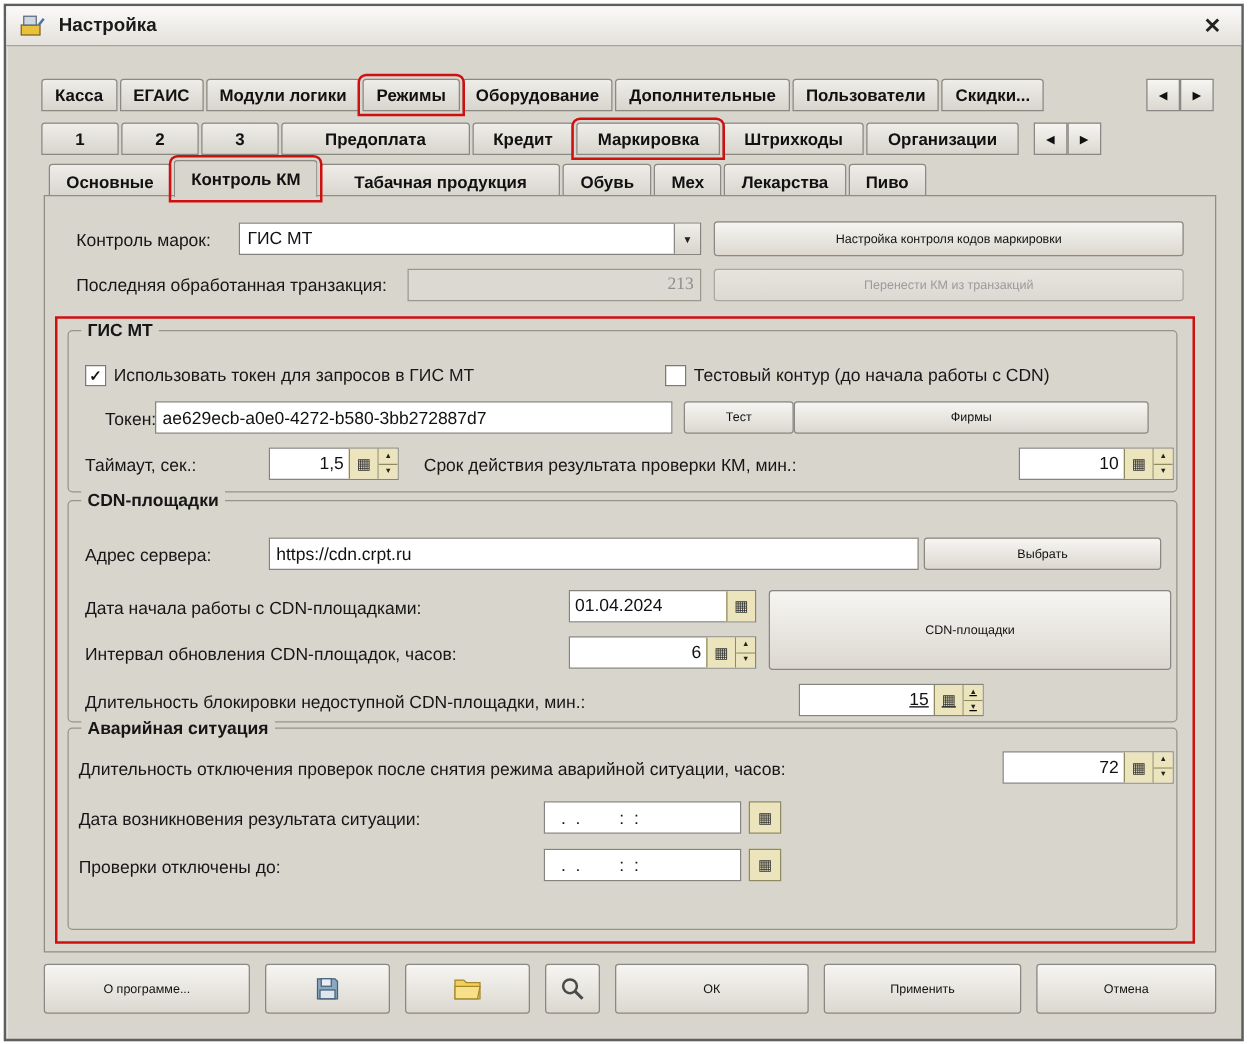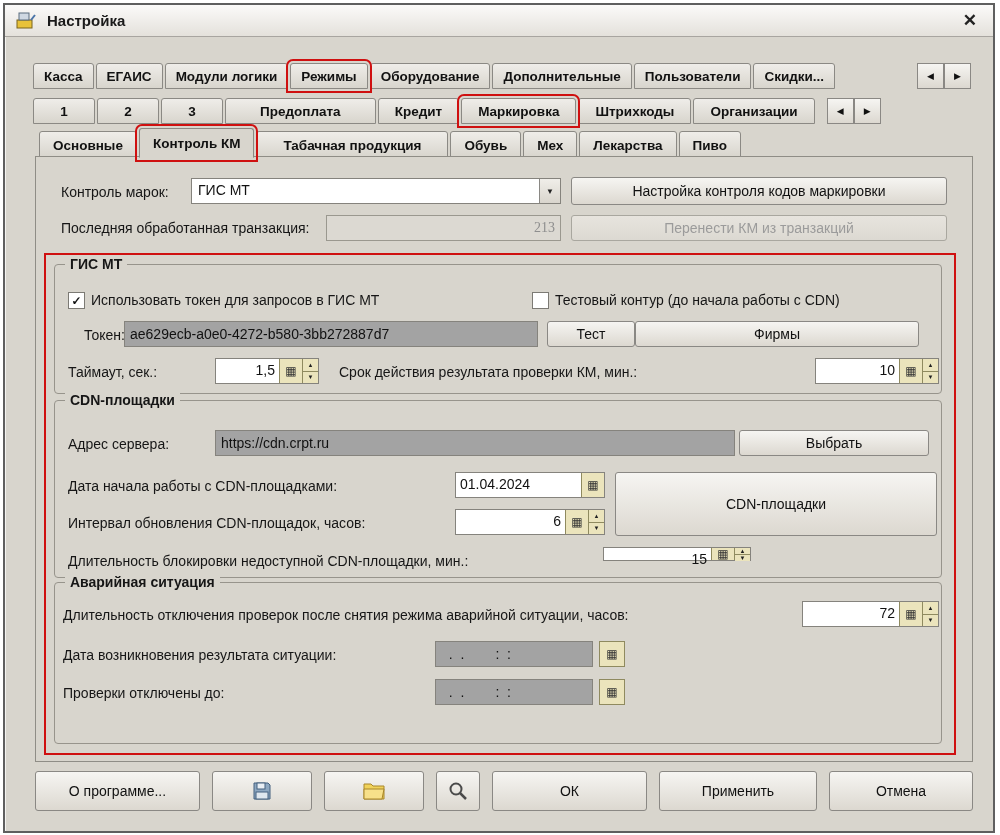--- a/index.html
+++ b/index.html
@@ -27,24 +27,24 @@
   .rannot{outline:2px solid #cf1010;outline-offset:2px;z-index:7;position:relative;}
   .scrollbtns{display:flex;margin-left:auto;}
   .scrollbtns.near{margin-left:10px;}
   .sbtn{width:25px;height:24px;background:linear-gradient(#f6f5f2,#dcd8d0);
         border:1px solid #8a8884;font-size:9px;display:flex;align-items:center;justify-content:center;color:#111;}
   
   .panel{position:absolute;left:30px;top:151px;width:938px;height:606px;background:#d8d5cd;
          border:1px solid #8f8d86;box-sizing:border-box;z-index:1;}
   .lbl{position:absolute;font-size:14px;color:#161616;white-space:nowrap;}
   .btn{position:absolute;background:linear-gradient(#f6f5f2,#dcd8d0);border:1px solid #8a8884;
-       border-radius:3px;display:flex;align-items:center;justify-content:center;font-size:14px;
+       border-radius:3px;display:flex;align-items:center;justify-content:center;font-size:10px;
        color:#111;box-sizing:border-box;cursor:pointer;white-space:nowrap;}
   .btn.disabled{color:#9b9b9b;background:linear-gradient(#e7e4de,#dcd9d2);border-color:#a9a79f;cursor:default;}
-  .input{position:absolute;background:#a3a3a3;border:1px solid #85837d;box-sizing:border-box;
+  .input{position:absolute;background:#ffffff;border:1px solid #85837d;box-sizing:border-box;
          display:flex;align-items:center;font-size:14px;color:#111;padding:0 5px;}
   .input.disabled{background:#dcd9d2;color:#8e8e8e;justify-content:flex-end;border-color:#9a988f;font-family:Liberation Serif, serif;}
   .combo{position:absolute;background:#fff;border:1px solid #85837d;box-sizing:border-box;display:flex;}
   .cval{flex:1;font-size:14px;color:#111;padding:3px 6px;}
   .cbtn{width:20px;background:linear-gradient(#f0eee9,#d9d5cd);border-left:1px solid #8a8884;
         font-size:8px;display:flex;align-items:center;justify-content:center;color:#222;}
   .spin{position:absolute;display:flex;border:1px solid #85837d;background:#fff;box-sizing:border-box;}
   .sval{flex:1;text-align:right;font-size:14px;color:#111;padding:3px 4px;white-space:pre;}
   .sval.left{text-align:left;}
   .kbtn{width:22px;background:#ebe4bc;border-left:1px solid #8f8a5f;display:flex;align-items:center;
@@ -191,21 +191,21 @@
         <div class="spin" style="left:400px;top:108px;width:150px;height:26px;">
           <span class="sval">6</span>
           <span class="kbtn">▦</span>
           <span class="sarr">
             <span class="sup">▲</span>
             <span class="sdn">▼</span>
           </span>
         </div>
 
         <span class="lbl" style="left:13px;top:152px;">Длительность блокировки недоступной CDN-площадки, мин.:</span>
-        <div class="spin" style="left:548px;top:146px;width:148px;height:14px;">
+        <div class="spin" style="left:584px;top:146px;width:148px;height:26px;text-decoration:underline;">
           <span class="sval">15</span>
           <span class="kbtn">▦</span>
           <span class="sarr">
             <span class="sup">▲</span>
             <span class="sdn">▼</span>
           </span>
         </div>
       </div>
 
       <div class="group" style="left:18px;top:425px;width:888px;height:162px;">

